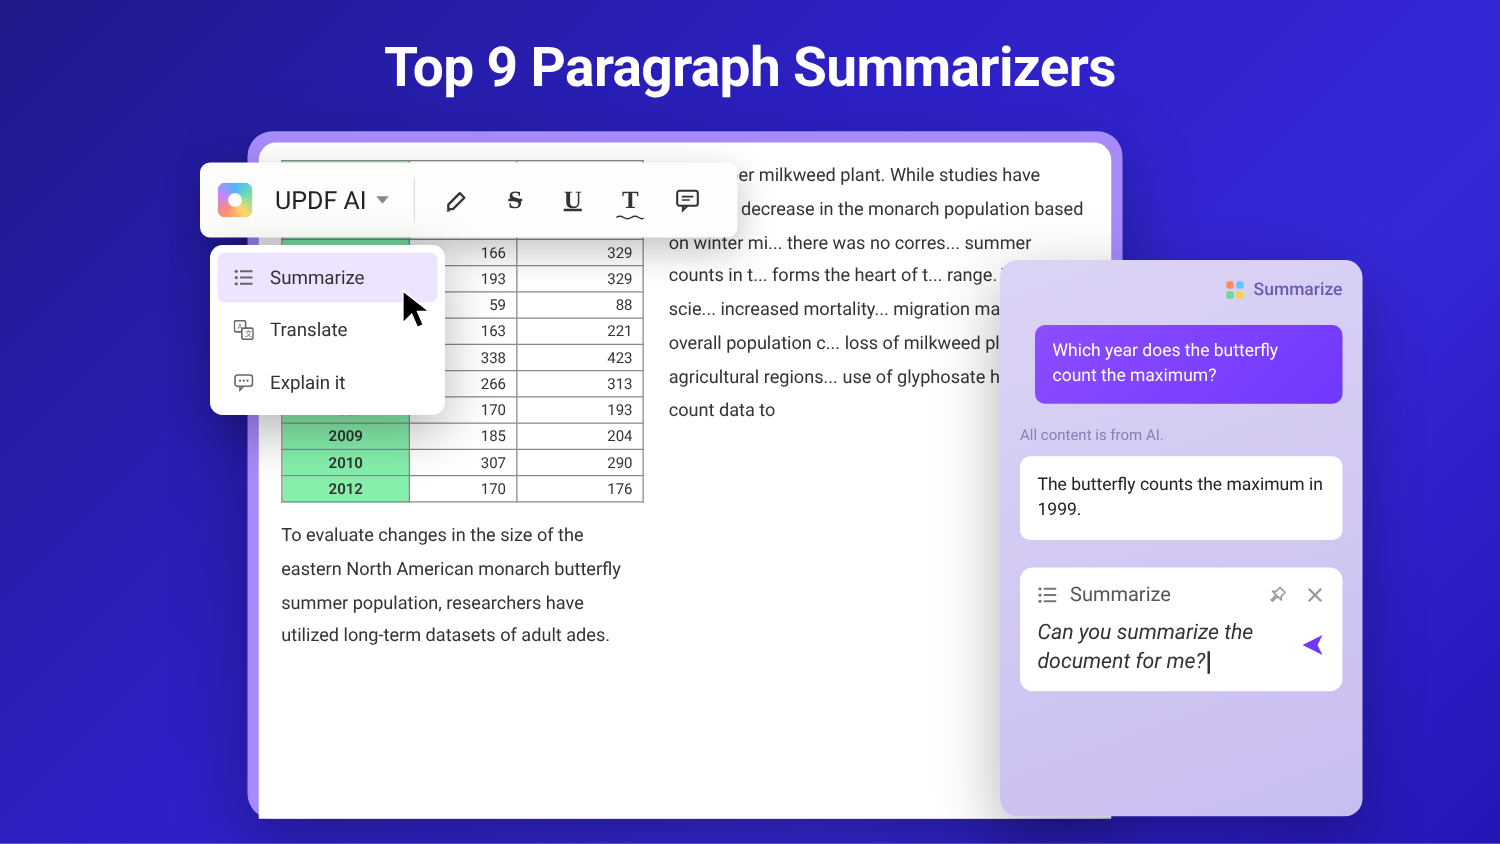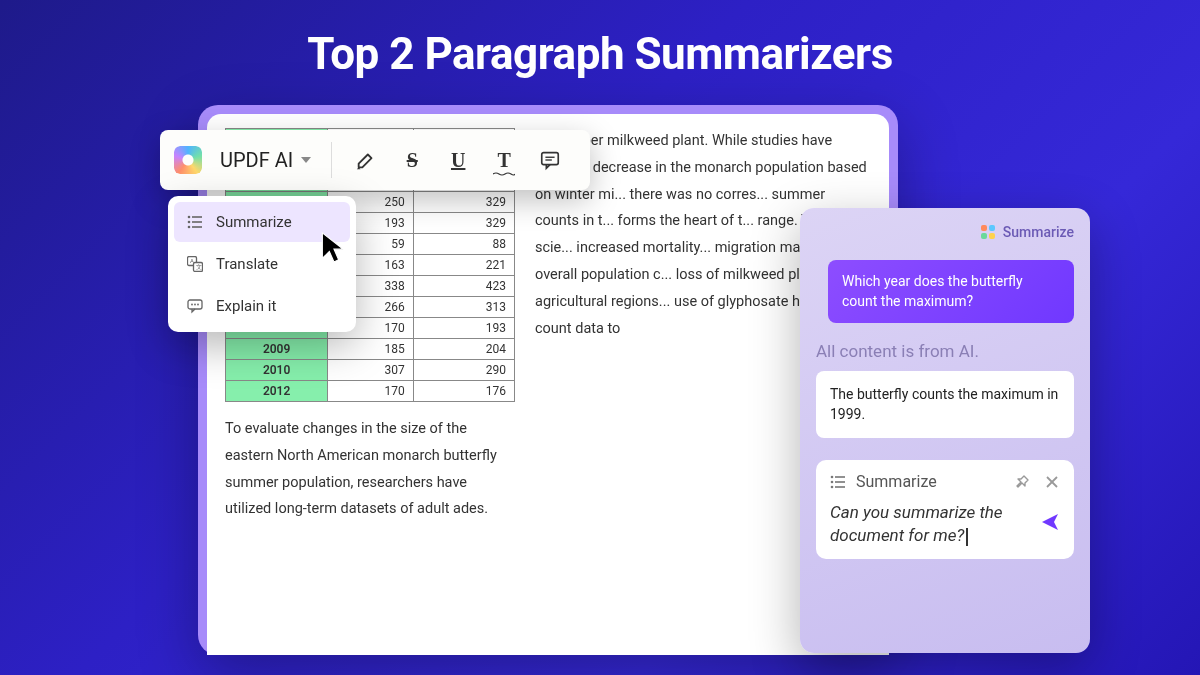--- a/index.html
+++ b/index.html
@@ -67,42 +67,42 @@
 }
 .chat-header { display:flex; justify-content:flex-end; align-items:center; gap:8px; margin-bottom: 20px; }
 .chat-logo-dots { display:grid; grid-template-columns: 6px 6px; gap: 2px; }
 .chat-logo-dots span { width:6px; height:6px; border-radius:2px; }
 .chat-header-label { font-size: 14px; color: #6b5ab5; font-weight: 500; }
 .bubble-user {
   background: linear-gradient(135deg, #8d4dff, #7038ff); color:#fff;
   border-radius: 8px; padding: 12px 14px; font-size: 14px; line-height: 1.4;
   margin-left: 12px; margin-bottom: 18px;
 }
-.ai-note { font-size: 17px; color: #8a7fb5; margin-bottom: 10px; margin-top: 12px; }
+.ai-note { font-size: 12px; color: #8a7fb5; margin-bottom: 10px; margin-top: 12px; }
 .bubble-ai {
   background: #fff; border-radius: 8px; padding: 14px; font-size: 14px;
   line-height: 1.4; color:#222; margin-bottom: 22px;
 }
 .input-card {
   background:#fff; border-radius: 10px; padding: 12px 14px;
 }
 .input-card-head { display:flex; align-items:center; justify-content:space-between; margin-bottom: 10px; }
 .ic-left { display:flex; align-items:center; gap:10px; font-size: 16px; color:#555; }
 .ic-right { display:flex; align-items:center; gap:14px; color:#999; }
 .input-row { display:flex; align-items:center; gap:10px;font-style:italic; }
 .input-text { flex:1; font-size: 17px; color:#333; line-height:1.35; }
 .send-icon { color:#7038ff; font-size:18px; }
 .blink-cursor { display:inline-block; width:2px; height:18px; background:#333; vertical-align:middle; margin-left:2px; }
 
 .pin-svg, .x-svg { width:16px; height:16px; }
 </style>
 </head>
 <body>
 
-<h1 class="headline">Top 2 Paragraph Summarizers</h1>
+<h1 class="headline">Top 9 Paragraph Summarizers</h1>
 
 <div class="main-window">
   <div class="main-inner">
     <div class="col-left">
       <table>
           <tbody id="tbl">
             <tr>
               <td></td>
               <td>256</td>
               <td>1066</td>
@@ -112,21 +112,21 @@
               <td>150</td>
               <td>472</td>
             </tr>
             <tr>
               <td></td>
               <td>308</td>
               <td>742</td>
             </tr>
             <tr>
               <td></td>
-              <td>250</td>
+              <td>166</td>
               <td>329</td>
             </tr>
             <tr>
               <td></td>
               <td>193</td>
               <td>329</td>
             </tr>
             <tr>
               <td></td>
               <td>59</td>

